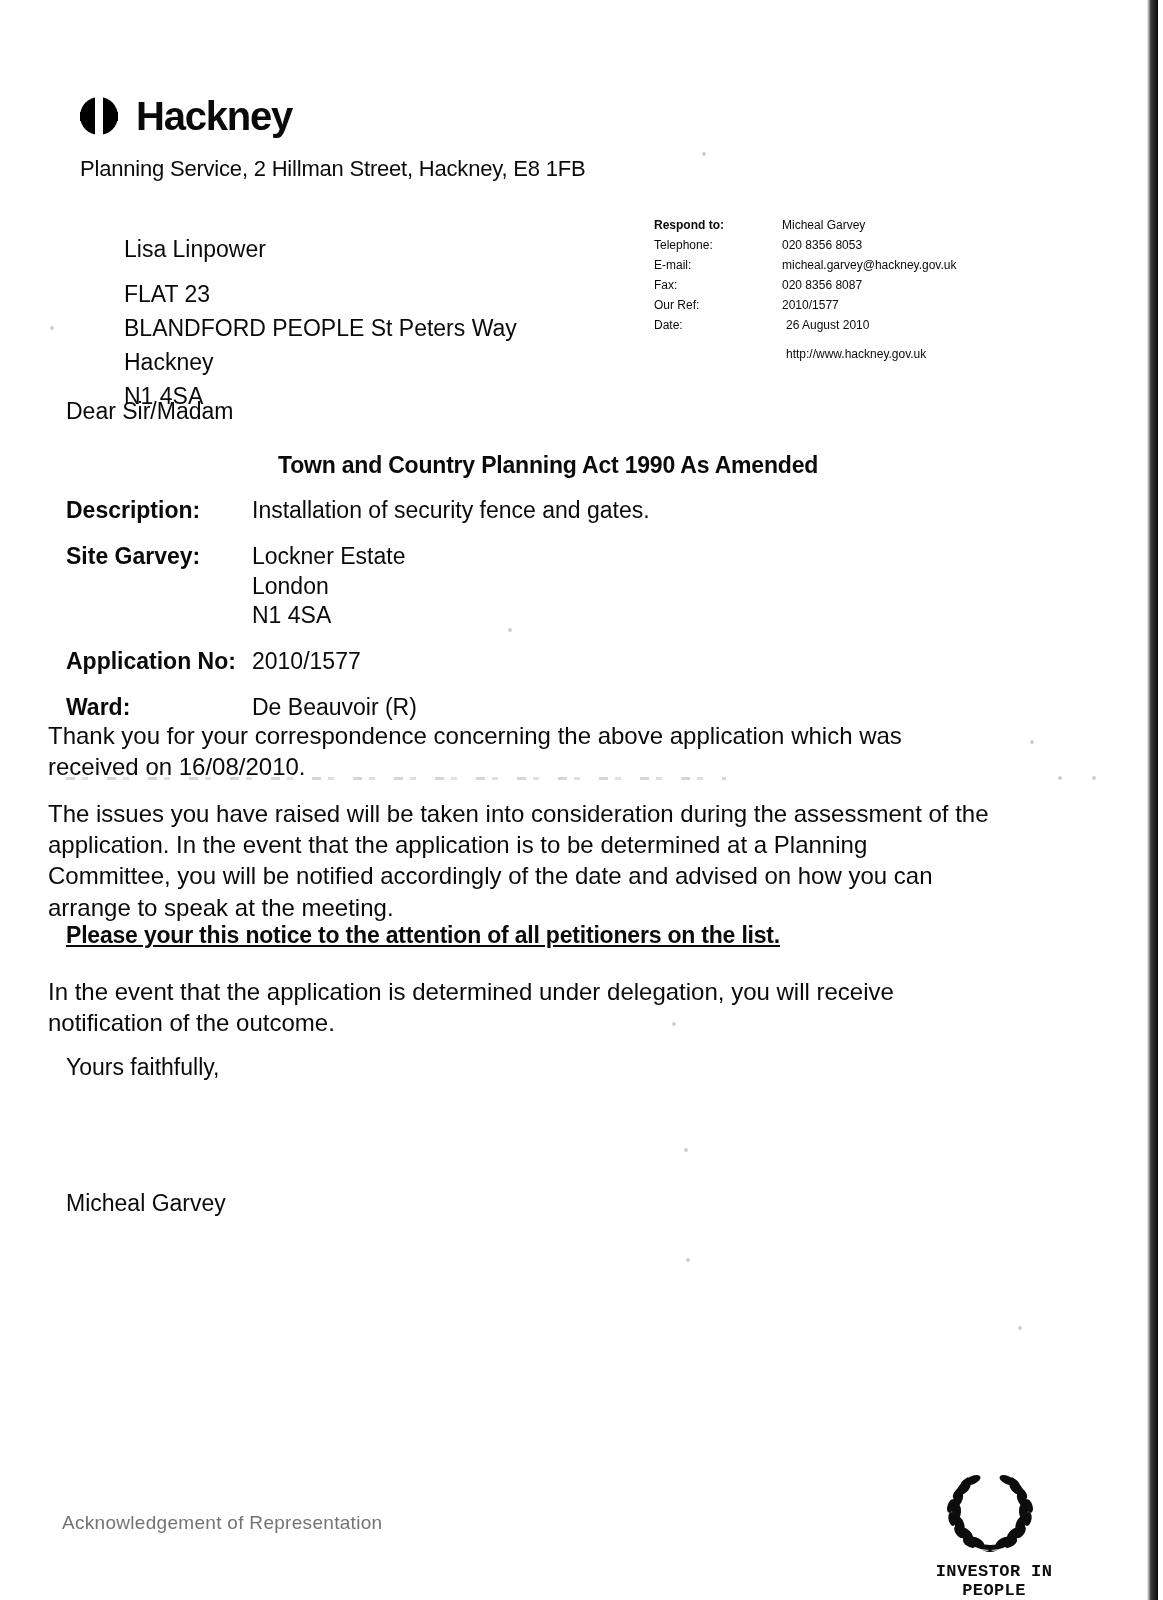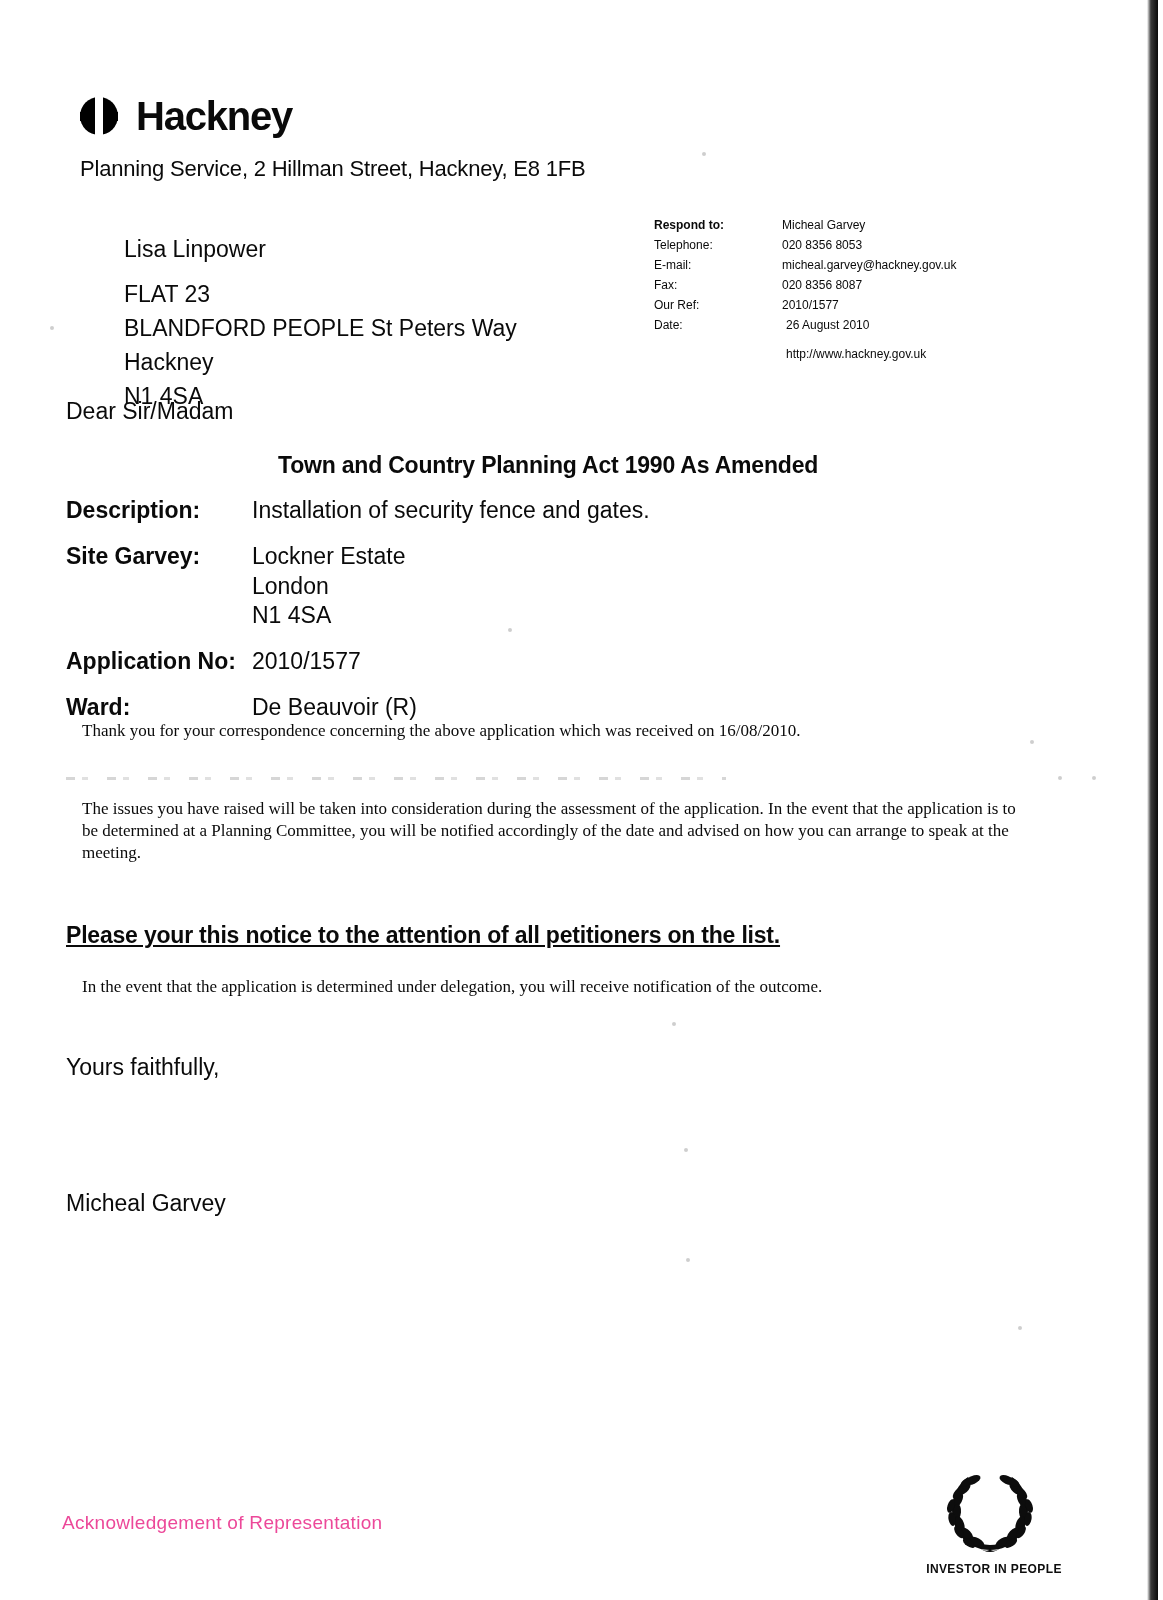--- a/index.html
+++ b/index.html
@@ -164,25 +164,24 @@
     font-weight: bold;
     width: 186px;
     white-space: nowrap;
   }
   .details .multi div { margin-bottom: 4px; }
   .details .multi div:last-child { margin-bottom: 0; }
 
   
   .body-text {
     position: absolute;
-    left: 82px;
+    left: 48px;
     width: 944px;
-    font-size: 17px;
+    font-size: 24px;
     line-height: 1.30;
-    font-family: Liberation Serif, serif;
   }
   .p1 { top: 720px; }
   .p2 { top: 798px; }
   .notice {
     position: absolute;
     left: 66px;
     top: 922px;
     font-size: 23px;
     font-weight: bold;
     text-decoration: underline;
@@ -226,35 +225,35 @@
     height: 4px;
     border-radius: 50%;
   }
 
   
   .footer-note {
     position: absolute;
     left: 62px;
     top: 1512px;
     font-size: 19px;
-    color: #ec4899;
+    color: #737373;
     letter-spacing: 0.3px;
   }
   .iip {
     position: absolute;
     left: 900px;
     top: 1462px;
     width: 180px;
     text-align: center;
   }
   .iip svg { display: block; margin: 0 auto; }
   .iip-label {
     margin-top: 4px;
-    font-family: Liberation Sans, sans-serif;
-    font-size: 12px;
+    font-family: Liberation Mono, monospace;
+    font-size: 17px;
     font-weight: bold;
     letter-spacing: 0.4px;
     color: #0d0d0d;
     margin-left: 8px;
   }
 </style>
 </head>
 <body>
 
 <div class="page">

